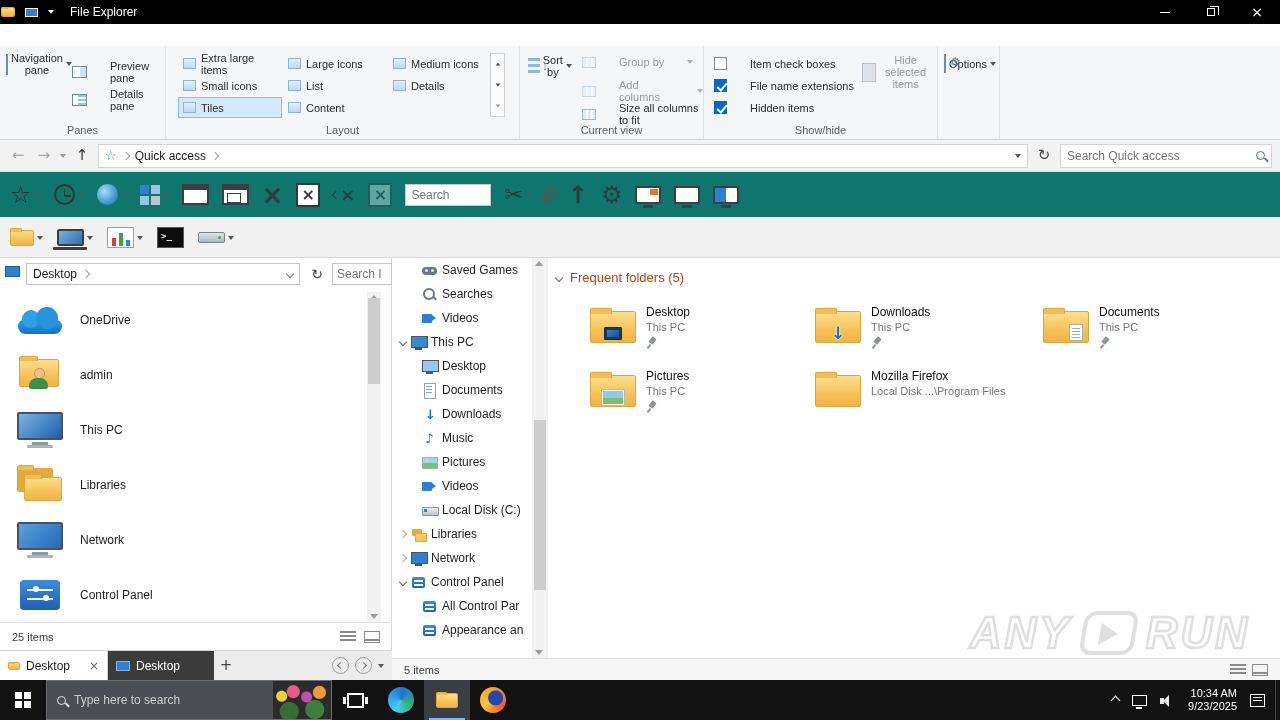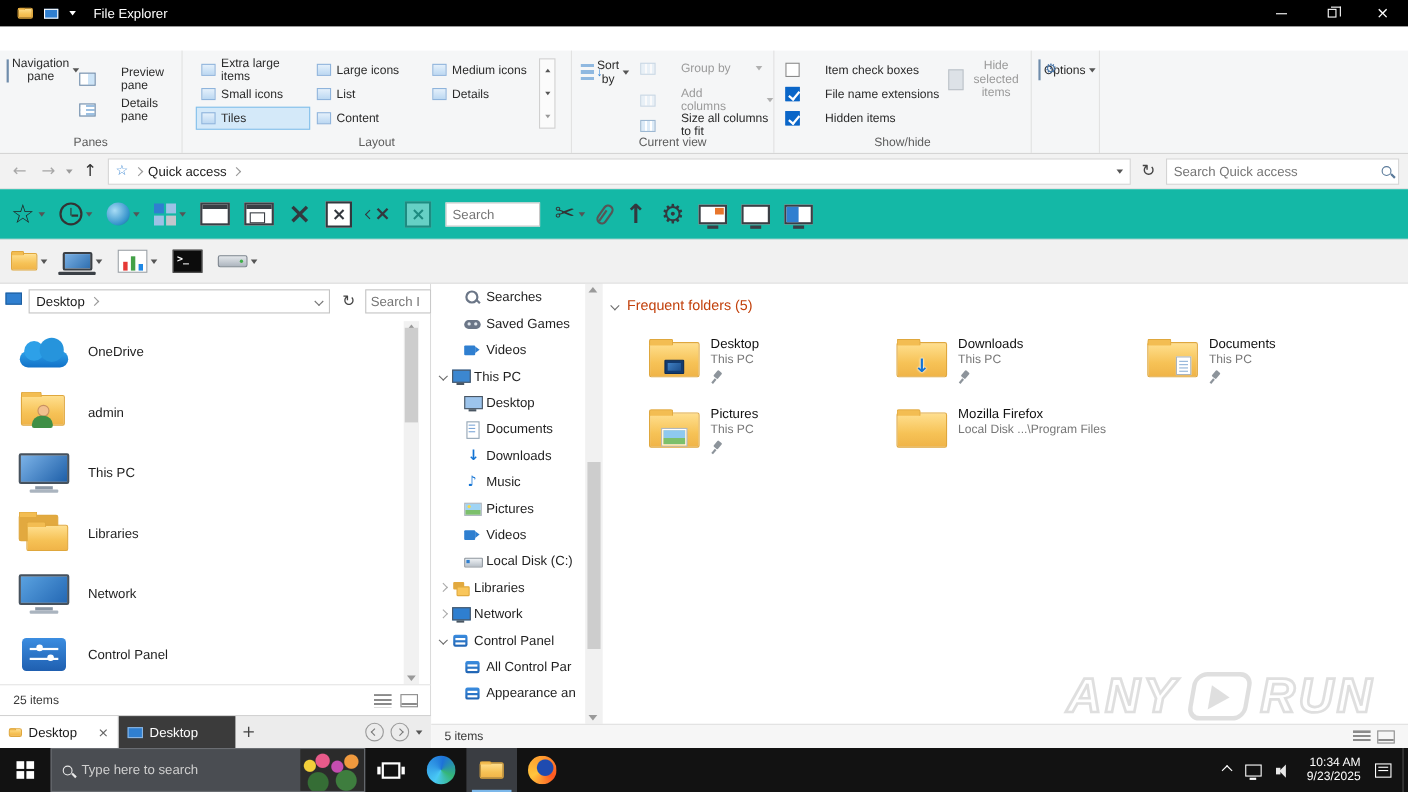--- a/index.html
+++ b/index.html
@@ -10,21 +10,21 @@
 .gi{display:inline-block;line-height:1;font-family:"DejaVu Sans",sans-serif}
 .gi-x::before{content:"×"} .gi-plus::before{content:"+"} .gi-back::before{content:"←"}
 .gi-fwd::before{content:"→"} .gi-up::before{content:"↑"} .gi-refresh::before{content:"↻"}
 .gi-star::before{content:"☆"} .gi-gear::before{content:"⚙"} .gi-cut::before{content:"✂"}
 .gi-q::before{content:"?"}
 .chev{display:inline-block;width:6px;height:6px;border-right:1.5px solid #555;border-bottom:1.5px solid #555;flex:none}
 .chev.down{transform:rotate(45deg)} .chev.right{transform:rotate(-45deg)}
 .chev.up{transform:rotate(-135deg)} .chev.left{transform:rotate(135deg)}
 .tri{display:inline-block;width:0;height:0;border-left:3.5px solid transparent;border-right:3.5px solid transparent;border-top:4px solid #555;flex:none}
 
-.titlebar{position:absolute;left:0;top:0;width:1280px;height:24px;background:#000;color:#fff;display:flex;align-items:center;padding-left:16px;gap:10px}
+.titlebar{position:absolute;left:0;top:0;width:1280px;height:24px;background:#000;color:#fff;display:flex;align-items:center;padding-left:1px;gap:10px}
 .folder{position:relative;display:inline-block;background:linear-gradient(180deg,#ffdf8e,#f6c256 60%,#f0b448);border:1px solid #dfa73d;border-radius:2px}
 .folder::before{content:"";position:absolute;left:-1px;top:-15%;width:45%;height:17%;background:#f3bd52;border:1px solid #dfa73d;border-bottom:none;border-radius:2px 2px 0 0}.f40{width:40px;height:28px}.f24{width:24px;height:16px}.f22{width:22px;height:15px}.f14{width:14px;height:10px}.f12{width:12px;height:8px}
 .qat-mon{width:13px;height:9px;border:1px solid #fff;background:#2f7fd0}
 .title-text{font-size:12px;color:#fff;margin-left:6px}
 .wc{margin-left:auto;display:flex;height:100%}
 .wc-btn{width:46px;height:24px;display:flex;align-items:center;justify-content:center;color:#fff;font-size:12px}
 .ic-min{width:10px;height:1px;background:#fff}
 .ic-max{width:8px;height:8px;border:1px solid #fff;position:relative}
 .ic-max::before{content:"";position:absolute;left:2px;top:-3px;width:8px;height:8px;border:1px solid #fff;border-left:none;border-bottom:none}
 .gi-close{font-size:14px}
@@ -67,21 +67,21 @@
 .navg.dis{color:#a8a8a8}
 .addrbox{height:24px;flex:0 0 930px;background:#fff;border:1px solid #d4d4d4;display:flex;align-items:center;padding:0 6px;gap:6px}
 .qa-star{color:#3f8ad4;font-size:13px}
 .crumb{font-size:12px;color:#1a1a1a}
 .addr-spacer{flex:1}
 .searchbox{height:24px;flex:1;background:#fff;border:1px solid #d4d4d4;display:flex;align-items:center;padding:0 6px;gap:4px}
 .searchbox input{flex:1;border:none;outline:none;font:12px "Liberation Sans",sans-serif;color:#333}
 .mag{position:relative;width:9px;height:9px;border:1.5px solid #5a7a9a;border-radius:50%;flex:none}
 .mag::after{content:"";position:absolute;left:7px;top:7px;width:5px;height:1.5px;background:#5a7a9a;transform:rotate(45deg)}
 
-.tb1{position:absolute;left:0;top:172px;width:1280px;height:46px;background:#14b8a6;border-bottom:1px solid #e2e2e2;display:flex;align-items:center;padding:0 10px;gap:13px}
+.tb1{position:absolute;left:0;top:172px;width:1280px;height:46px;background:#0f766e;border-bottom:1px solid #e2e2e2;display:flex;align-items:center;padding:0 10px;gap:13px}
 .t1g{display:flex;align-items:center;gap:3px}
 .big-star{font-size:24px;color:#222}
 .clockic{position:relative;width:21px;height:21px;border:2px solid #333;border-radius:50%}
 .clockic::before{content:"";position:absolute;left:8px;top:3px;width:1.5px;height:7px;background:#333}
 .clockic::after{content:"";position:absolute;left:9px;top:9px;width:6px;height:1.5px;background:#333}
 .globeic{position:relative;width:21px;height:21px;border-radius:50%;background:radial-gradient(circle at 35% 35%,#a8dcf5,#2f8fc9 70%,#1f6f45)}
 .tiles4{display:grid;grid-template-columns:9px 9px;grid-template-rows:9px 9px;gap:2px}
 .tiles4 span{display:block}
 .tiles4 span:nth-child(1){background:#2f7fd0}.tiles4 span:nth-child(2){background:#9cc2e6}
 .tiles4 span:nth-child(3){background:#9cc2e6}.tiles4 span:nth-child(4){background:#c2c6cc}
@@ -565,26 +565,26 @@
             <span class="chev right"></span>
           </span>
         <span class="tri"></span>
       </span>
     </div>
   </div>
 
   <div class="explorer">
     <div class="tree">
       <div class="trow" style="padding-left:30px">
+          <span class="ti ti-game"></span>
+          <span>Saved Games</span>
+        </div>
+      <div class="trow" style="padding-left:30px">
           <span class="ti ti-search"></span>
           <span>Searches</span>
-        </div>
-      <div class="trow" style="padding-left:30px">
-          <span class="ti ti-game"></span>
-          <span>Saved Games</span>
         </div>
       <div class="trow" style="padding-left:30px">
           <span class="ti ti-video"></span>
           <span>Videos</span>
         </div>
       <div class="trow" style="padding-left:8px">
           <span class="tw open"></span>
           <span class="ti ti-mon"></span>
           <span>This PC</span>
         </div>

